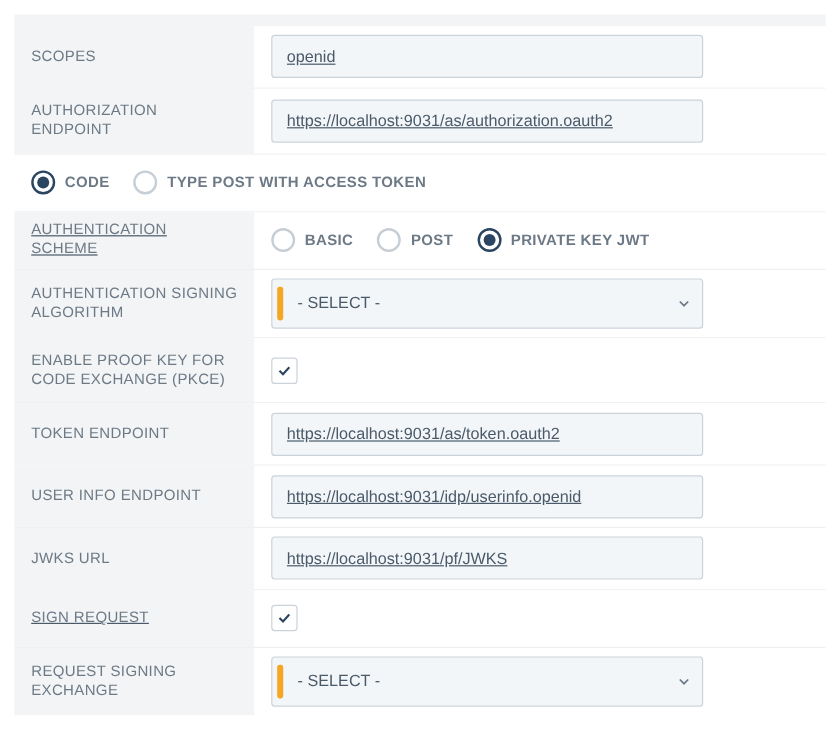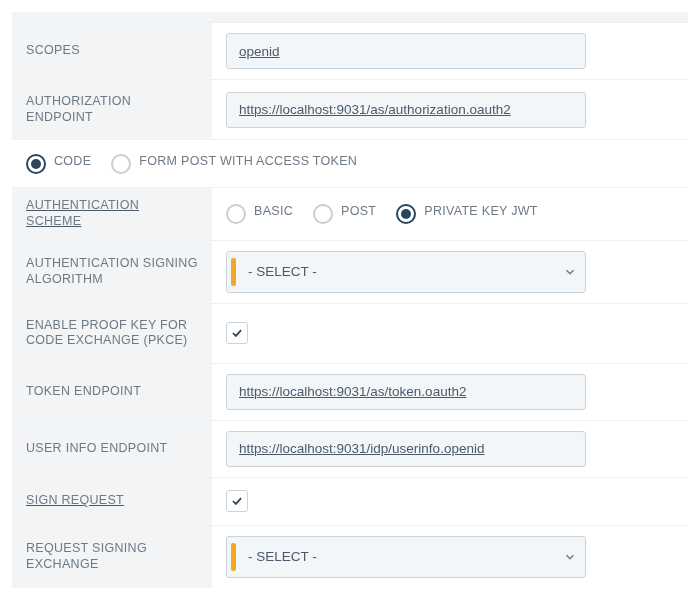--- a/index.html
+++ b/index.html
@@ -6,21 +6,21 @@
   html, body { width: 700px; height: 608px; font-family: Arial, Helvetica, sans-serif; font-size: 13px; color: #4a5a6a; background: #fff; }
   .form { width: 700px; height: 608px; display: flex; flex-direction: column; padding: 12px; }
   .spacer { height: 10px; background: #f2f4f6; }
   .row { display: flex; align-items: stretch; min-height: 48px; border-top: 1px solid #eef1f3; }
   .row .label-cell { width: 200px; background: #f2f4f6; padding: 14px 14px; display: flex; align-items: center; }
   .row .label-cell.short { min-height: 40px; padding: 10px 14px; text-decoration: underline; }
   .row .label-cell span { letter-spacing: 0.3px; color: #6d7a86; font-size: 12.5px; line-height: 1.25; }
   .row .ctl-cell { flex: 1; padding: 10px 14px; display: flex; align-items: center; gap: 18px; background: #fff; }
   .text-input { width: 100%; max-width: 360px; height: 36px; border: 1px solid #cbd3da; background: #f3f6f8; border-radius: 3px; padding: 0 12px; color: #4a5a6a; font-size: 13.5px; outline: none; text-decoration: underline; }
   .radio-group { display: flex; flex-wrap: wrap; align-items: center; gap: 20px; }
-  .radio-item { display: flex; gap: 8px; cursor: pointer; }
+  .radio-item { display: flex; align-items: center; gap: 8px; cursor: pointer; font-weight: bold; }
   .radio-outer { width: 20px; height: 20px; border: 2px solid #c6ced6; border-radius: 50%; display: flex; align-items: center; justify-content: center; background: #fff; }
   .radio-outer.selected { border-color: #2b4560; }
   .radio-dot { width: 10px; height: 10px; border-radius: 50%; background: #2b4560; display: none; }
   .radio-outer.selected .radio-dot { display: block; }
   .radio-label { font-size: 12.5px; color: #6d7a86; letter-spacing: 0.3px; }
   .checkbox { width: 22px; height: 22px; border: 1px solid #cbd3da; border-radius: 3px; background: #fff; display: flex; align-items: center; justify-content: center; cursor: pointer; }
   .checkbox svg { width: 14px; height: 14px; }
   .select-wrap { width: 100%; max-width: 360px; height: 42px; border: 1px solid #cbd3da; background: #f3f6f8; border-radius: 3px; display: flex; align-items: center; cursor: pointer; position: relative; }
   .select-accent { width: 5px; height: 70%; background: #f5a623; border-radius: 2px; margin-left: 4px; }
   .select-label { flex: 1; padding: 0 12px; color: #4a5a6a; font-size: 13.5px; }
@@ -55,21 +55,21 @@
     <div class="ctl-cell">
       <div class="radio-group">
           <div class="radio-item">
             <div class="radio-outer selected">
               <div class="radio-dot"></div>
             </div>
             <span class="radio-label">CODE</span>
           </div>
           <div class="radio-item">
             <div class="radio-outer"></div>
-            <span class="radio-label">FORM POST WITH ACCESS TOKEN</span>
+            <span class="radio-label">TYPE POST WITH ACCESS TOKEN</span>
           </div>
         </div>
     </div>
   </div>
 
   <div class="row">
     <div class="label-cell short">
         <span>AUTHENTICATION SCHEME</span>
       </div>
     <div class="ctl-cell">
@@ -133,20 +133,28 @@
 
   <div class="row">
     <div class="label-cell">
         <span>USER INFO ENDPOINT</span>
       </div>
     <div class="ctl-cell">
       <input class="text-input" type="text" value="https://localhost:9031/idp/userinfo.openid" style="">
     </div>
   </div>
 
+  <div class="row">
+    <div class="label-cell">
+        <span>JWKS URL</span>
+      </div>
+    <div class="ctl-cell">
+      <input class="text-input" type="text" value="https://localhost:9031/pf/JWKS" style="">
+    </div>
+  </div>
 
   <div class="row">
     <div class="label-cell short">
         <span>SIGN REQUEST</span>
       </div>
     <div class="ctl-cell">
       <div class="checkbox">
         <svg viewBox="0 0 24 24" fill="none" stroke="#2b4560" stroke-width="3" style="display: block;">
             <polyline points="5 12 10 17 19 7"></polyline>
           </svg>

